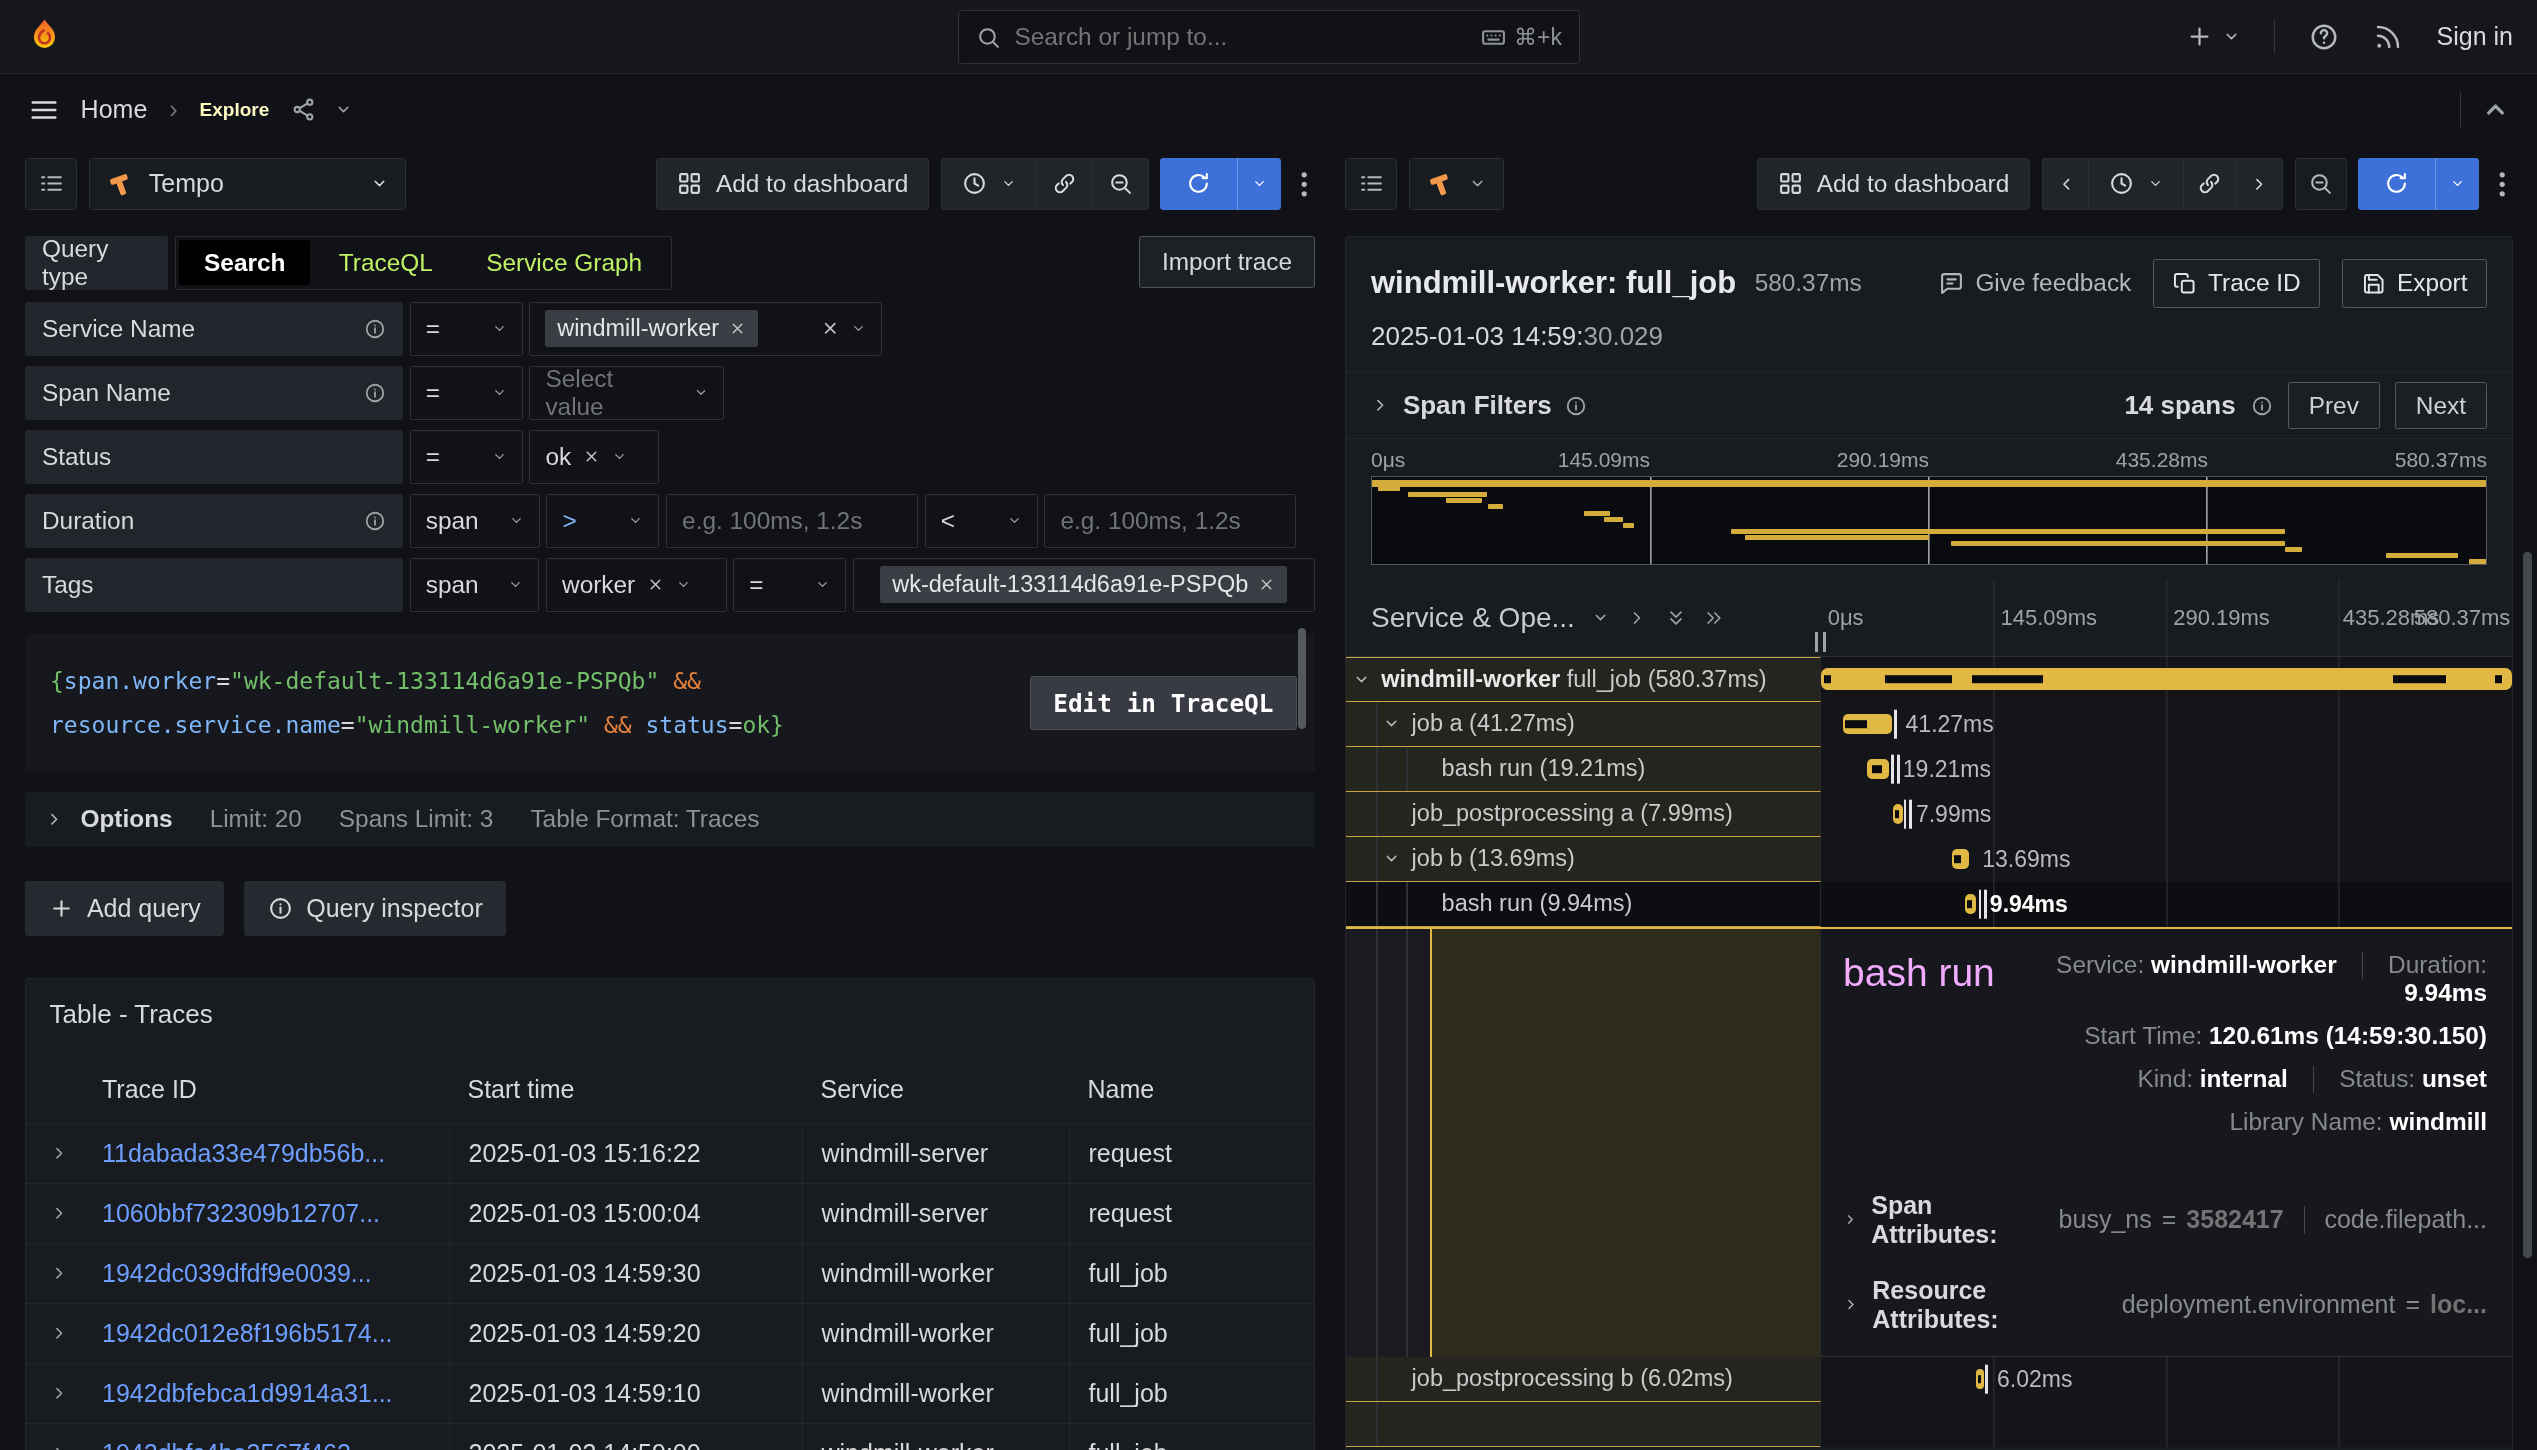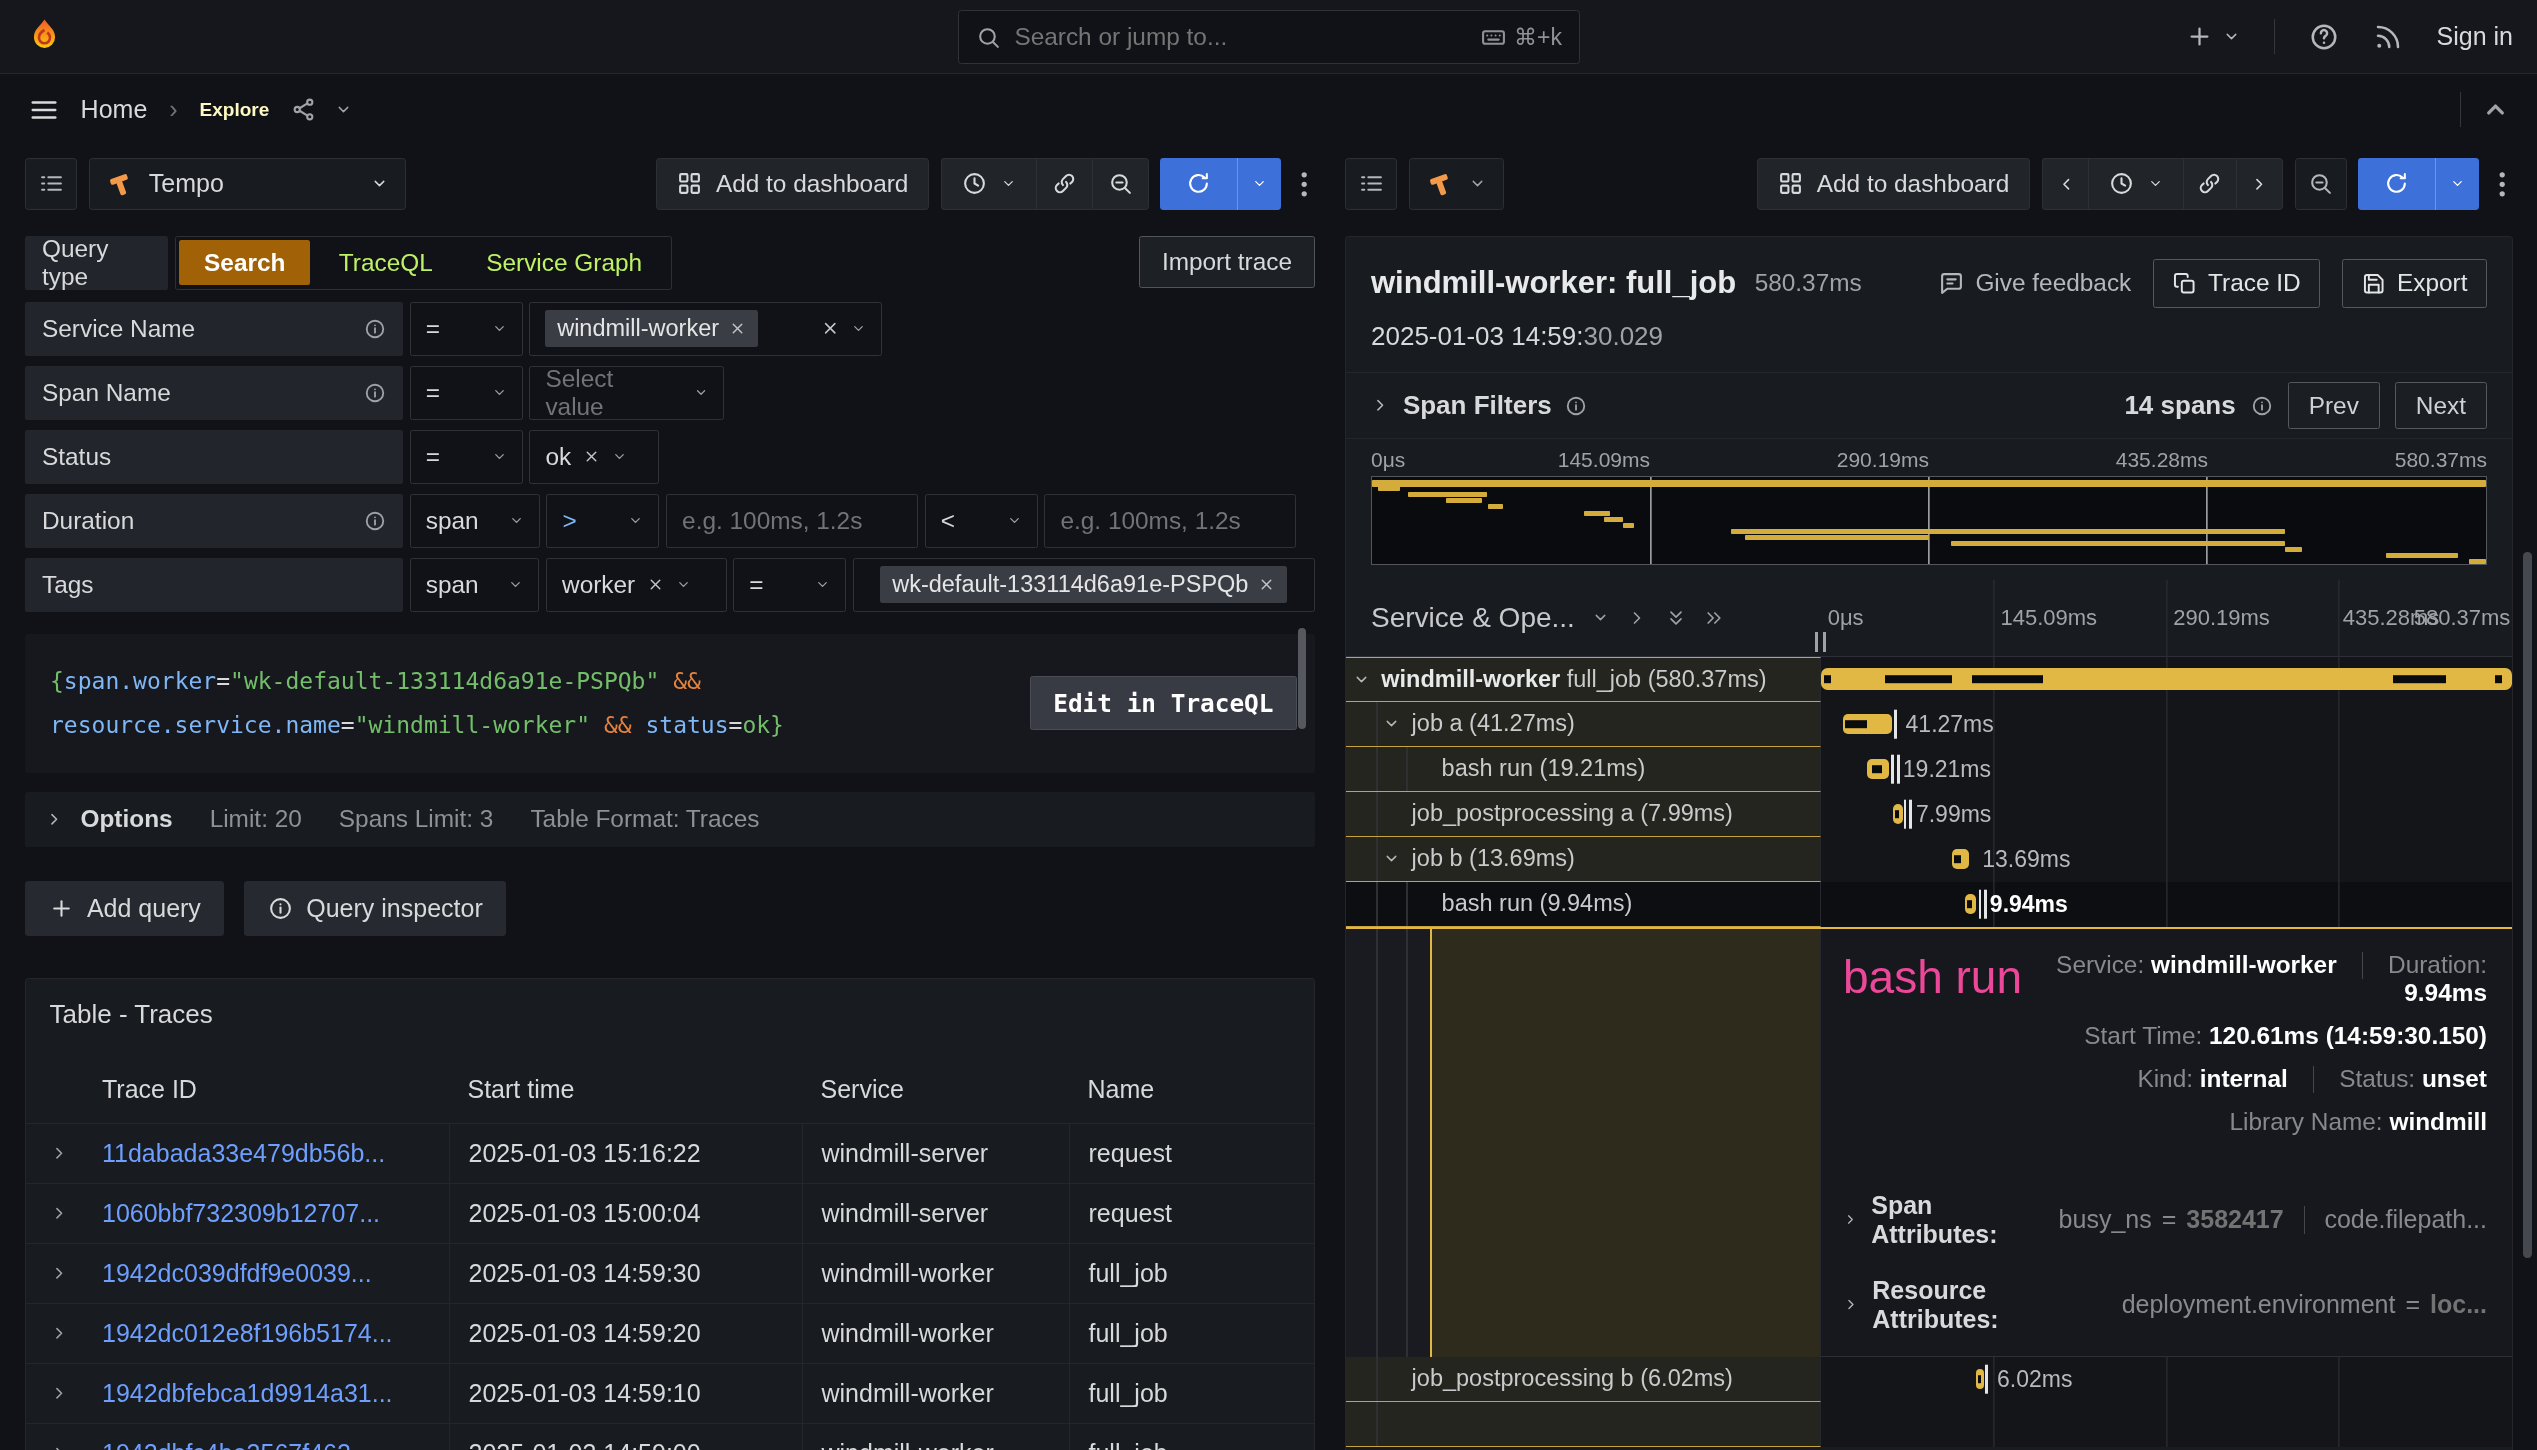--- a/index.html
+++ b/index.html
@@ -67,21 +67,21 @@
     gap:10px; font-size:23.5px; color:#e4e5e6; white-space:nowrap; }
   .xmark { color:#c4c6c9; }
   .ph { color:#70737a; }
   .q-input { background:#111217; border:0.8px solid #2f3237; border-radius:2.5px; padding:0 15px;
     font-size:24.4px; color:#d8d9da; font-family:inherit; outline:none; }
   .q-input::placeholder { color:#70737a; }
 
   .tabs-wrap { height:54px; border:0.8px solid #2c3036; border-radius:2.5px; display:flex;
     align-items:center; padding:3.4px; gap:3.4px; }
   .tab { padding:0 25px; height:45px; display:flex; align-items:center; font-size:24.4px; color:#bef264; border-radius:2.5px; }
-  .tab.active { background:#a16207; color:#fff; font-weight:bold; }
+  .tab.active { background:#000000; color:#fff; font-weight:bold; }
   .import-btn { margin-left:auto; height:52px; border:0.8px solid #52555c; border-radius:2.5px;
     display:flex; align-items:center; padding:0 22px; font-size:24.4px; background:#1d2025; }
 
   .tql { position:relative; background:#16181e; border-radius:2.5px; padding:25px 218px 25px 25px;
     margin:22px 0 18.5px 0; font-family:"DejaVu Sans Mono","Liberation Mono",monospace;
     font-size:23px; line-height:1.95; min-height:126px; }
   .tql .k { color:#7eb6f6; } .tql .s { color:#73bf69; } .tql .a { color:#e8823a; }
   .tql .o { color:#d8d9da; } .tql .b { color:#73bf69; }
   .edit-tql { position:absolute; right:18.5px; top:50%; transform:translateY(-50%); height:54px;
     background:#383b43; border:0.8px solid #4a4d54; border-radius:2.5px; display:flex; align-items:center;
@@ -175,21 +175,21 @@
   .sdur.bold { color:#fff; font-weight:bold; }
 
   
   .detail-row { display:flex; height:430px; border-top:2.5px solid #e2b845; }
   .d-left { width:475px; flex:none; position:relative; background:#1a1b20; border-right:0.8px solid #26282e; }
   .d-left .g1 { position:absolute; left:30px; top:0; bottom:0; width:1.7px; background:#2e3034; }
   .d-left .g2 { position:absolute; left:60px; top:0; bottom:0; width:1.7px; background:#2e3034; }
   .d-olive { position:absolute; left:84px; right:0; top:0; bottom:0; background:#2e2a1c; border-left:2.5px solid #e2b845; }
   .d-right { flex:1; background:#17181d; border-bottom:0.8px solid #2c3036; padding:22px 25px 0 22px; }
   .d-top { display:flex; }
-  .d-title { width:202px; flex:none; font-size:46px; color:#ec4899; line-height:1.15; }
+  .d-title { width:202px; flex:none; font-size:39px; color:#f0abfc; line-height:1.15; }
   .d-fields { margin-left:auto; text-align:right; font-size:24.4px; }
   .fline { margin-bottom:15px; }
   .fk { color:#86898e; }
   .fv { color:#ffffff; font-weight:bold; }
   .fdiv { display:inline-block; width:0.8px; height:27px; background:#43464c; margin:0 18.5px; vertical-align:-5.9px; }
   .d-attrs { margin-top:40px; }
   .aline { display:flex; align-items:center; margin-bottom:27px; font-size:25px; }
   .aline .albl { font-weight:bold; color:#d8d9da; margin:0 18.5px 0 13.4px; }
   .ak { color:#86898e; } .aeq { color:#86898e; margin:0 10px; } .av { color:#737373; font-weight:bold; }
   .adiv { width:0.8px; height:28.6px; background:#43464c; margin:0 20px; }

